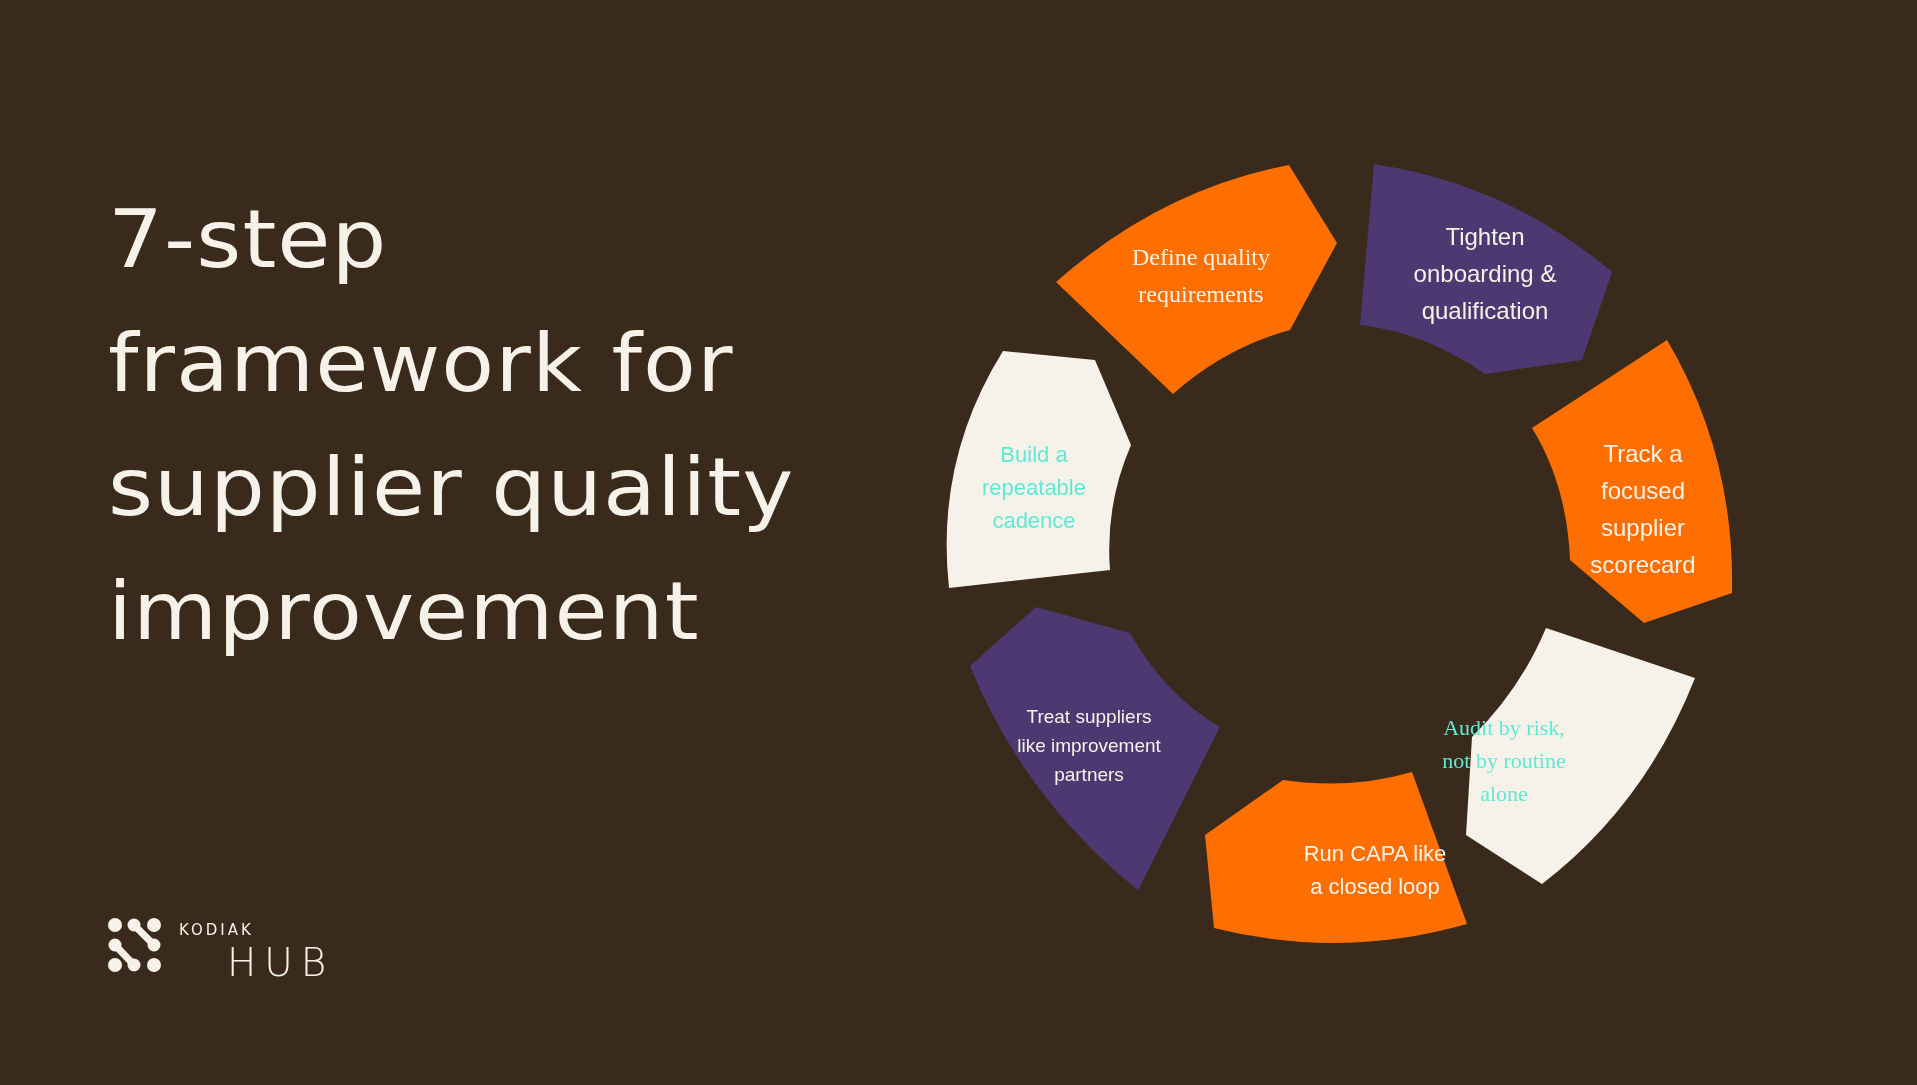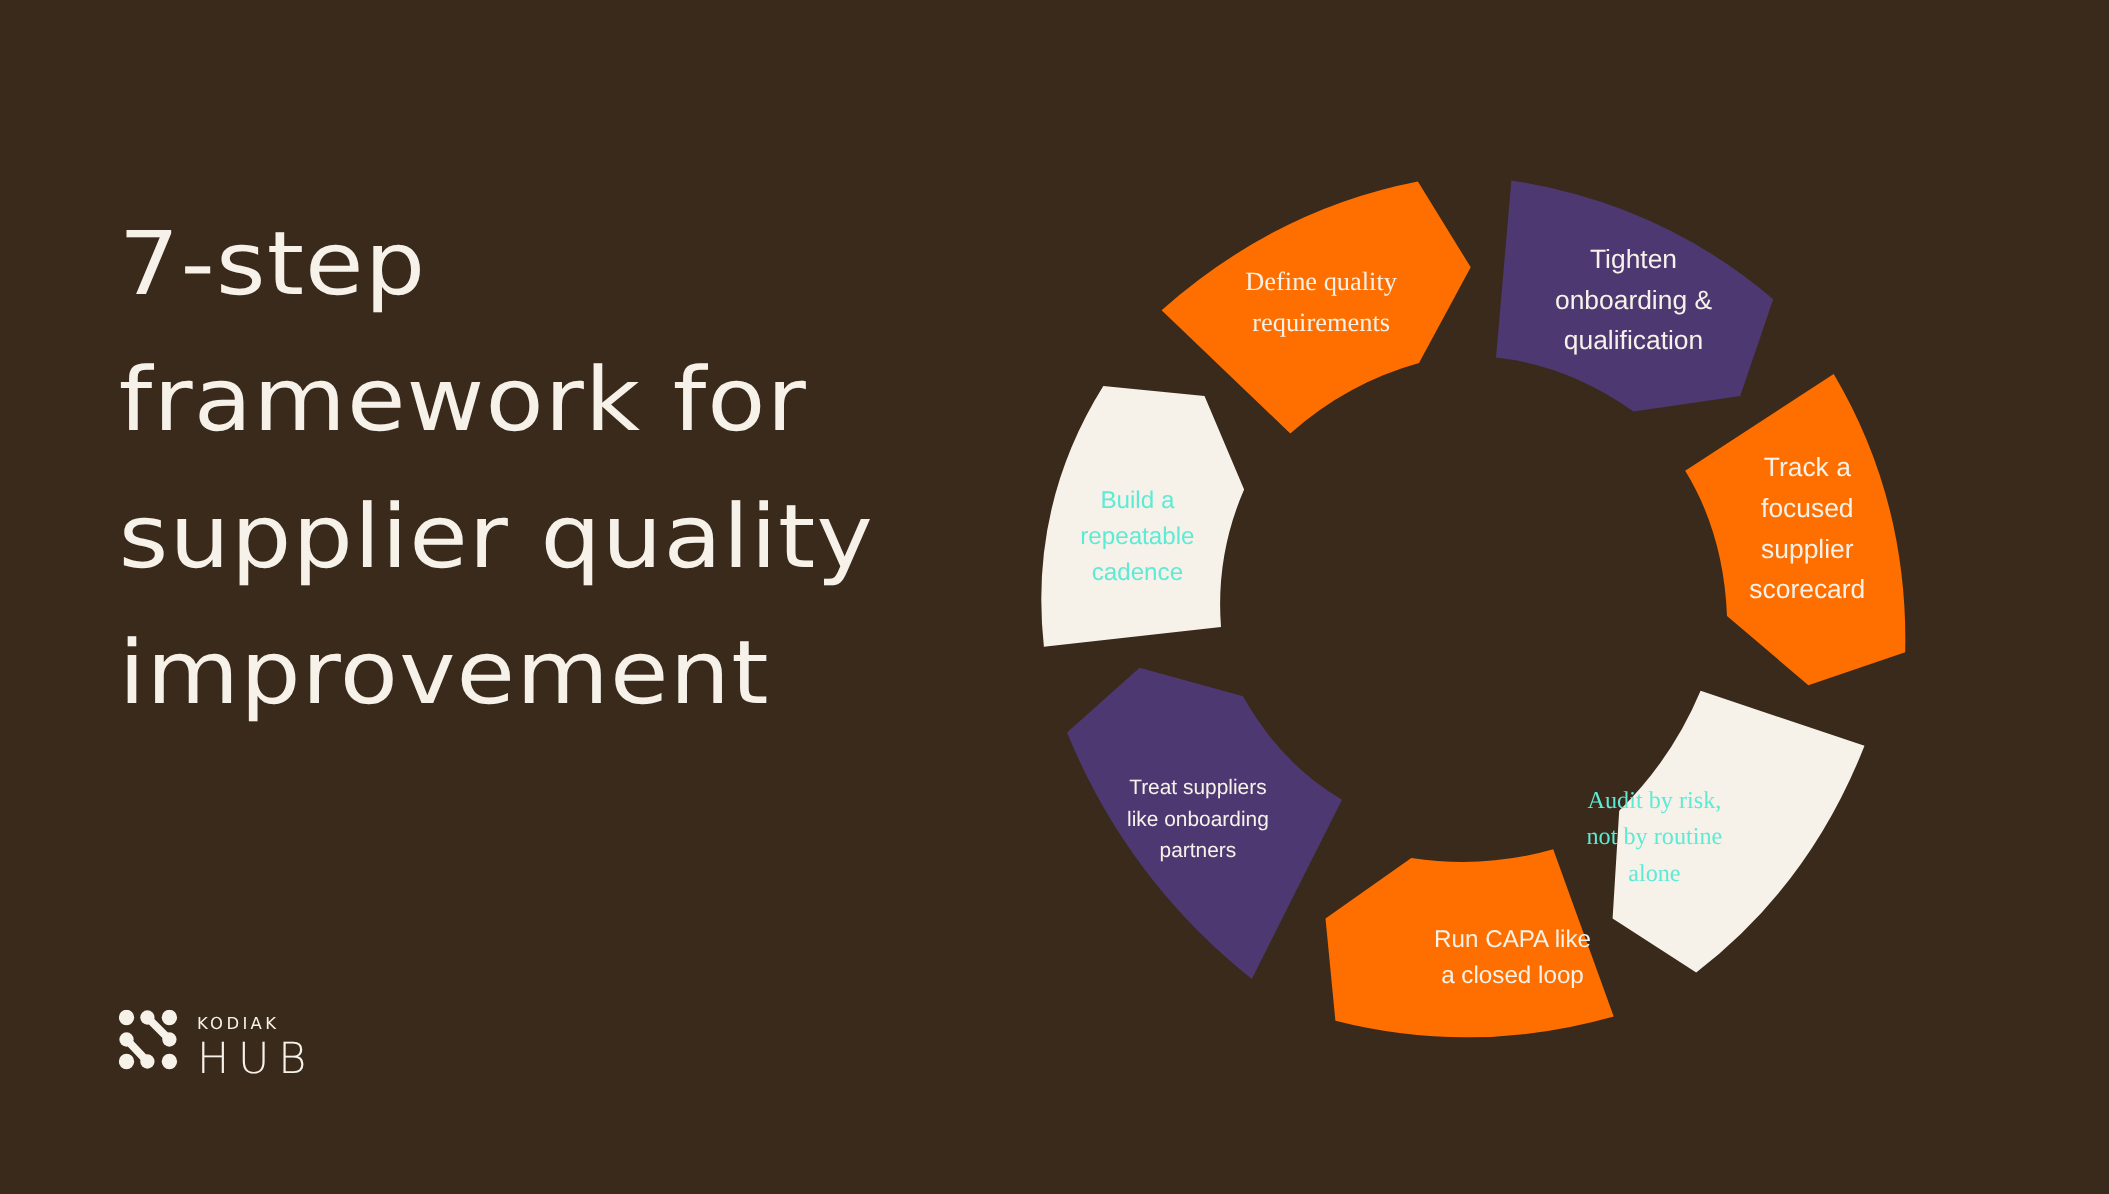--- a/index.html
+++ b/index.html
@@ -22,21 +22,21 @@
     font-family: "Liberation Sans", sans-serif; white-space: pre-line;
   }
   .seg-label.lg { font-size: 24px; line-height: 37px; }
   .seg-label.md { font-size: 22px; line-height: 33px; }
   .seg-label.sm { font-size: 19px; line-height: 29px; }
   .on-dark { color: #f6f2ea; }
   .on-light { color: #5eead4; }
   .logo { position: absolute; left: 108px; top: 918px; }
   .logo-word { position: absolute; left: 179px; color: #f6f2ea; font-family: "DejaVu Sans", sans-serif; white-space: nowrap; }
   .logo-kodiak { top: 921px; font-size: 15px; letter-spacing: 3px; font-weight: normal; }
-  .logo-hub { top: 940px; font-size: 39px; letter-spacing: 8px; font-weight: 200; -webkit-text-stroke: 0; }
+  .logo-hub { top: 940px; font-size: 39px; letter-spacing: 8px; font-weight: 200; margin-left: 48px; -webkit-text-stroke: 0; }
 </style>
 </head>
 <body>
 
 <h1 class="title">
   <span>7-step</span>
   <span>framework for</span>
   <span>supplier quality</span>
   <span>improvement</span>
 </h1>
@@ -56,31 +56,31 @@
   <path fill="#4e3872" d="M970,666 L1036,607 L1130,633 Q1165,695 1220,727 L1138,890 Q1025,800 970,666 Z"></path>
 
   <path fill="#f6f2ea" d="M1003,351 L1095,360 L1131,445 Q1105,505 1110,570 L949,588 Q935,460 1003,351 Z"></path>
 </svg>
 
 <div class="seg-label lg on-dark" style="left:1201px; top:276px;font-family:Liberation Serif, serif;">Define quality
 requirements</div>
 <div class="seg-label lg on-dark" style="left:1485px; top:273px;">Tighten
 onboarding &amp;
 qualification</div>
-<div class="seg-label lg on-dark" style="left:1643px; top:481px;">Track a
+<div class="seg-label lg on-dark" style="left:1643px; top:509px;">Track a
 focused
 supplier
 scorecard</div>
 <div class="seg-label md on-light" style="left:1504px; top:760px;font-family:Liberation Serif, serif;">Audit by risk,
 not by routine
 alone</div>
 <div class="seg-label md on-dark" style="left:1339px; top:870px;margin-left:36px;">Run CAPA like
 a closed loop</div>
 <div class="seg-label sm on-dark" style="left:1089px; top:745px;">Treat suppliers
-like onboarding
+like improvement
 partners</div>
 <div class="seg-label md on-light" style="left:1034px; top:487px;">Build a
 repeatable
 cadence</div>
 
 <svg class="logo" width="60" height="60" viewBox="0 0 60 60">
   <g fill="#f6f2ea">
     <circle cx="7" cy="7" r="7"></circle>
     <circle cx="26" cy="7" r="6.5"></circle>
     <circle cx="46" cy="7" r="7"></circle>

